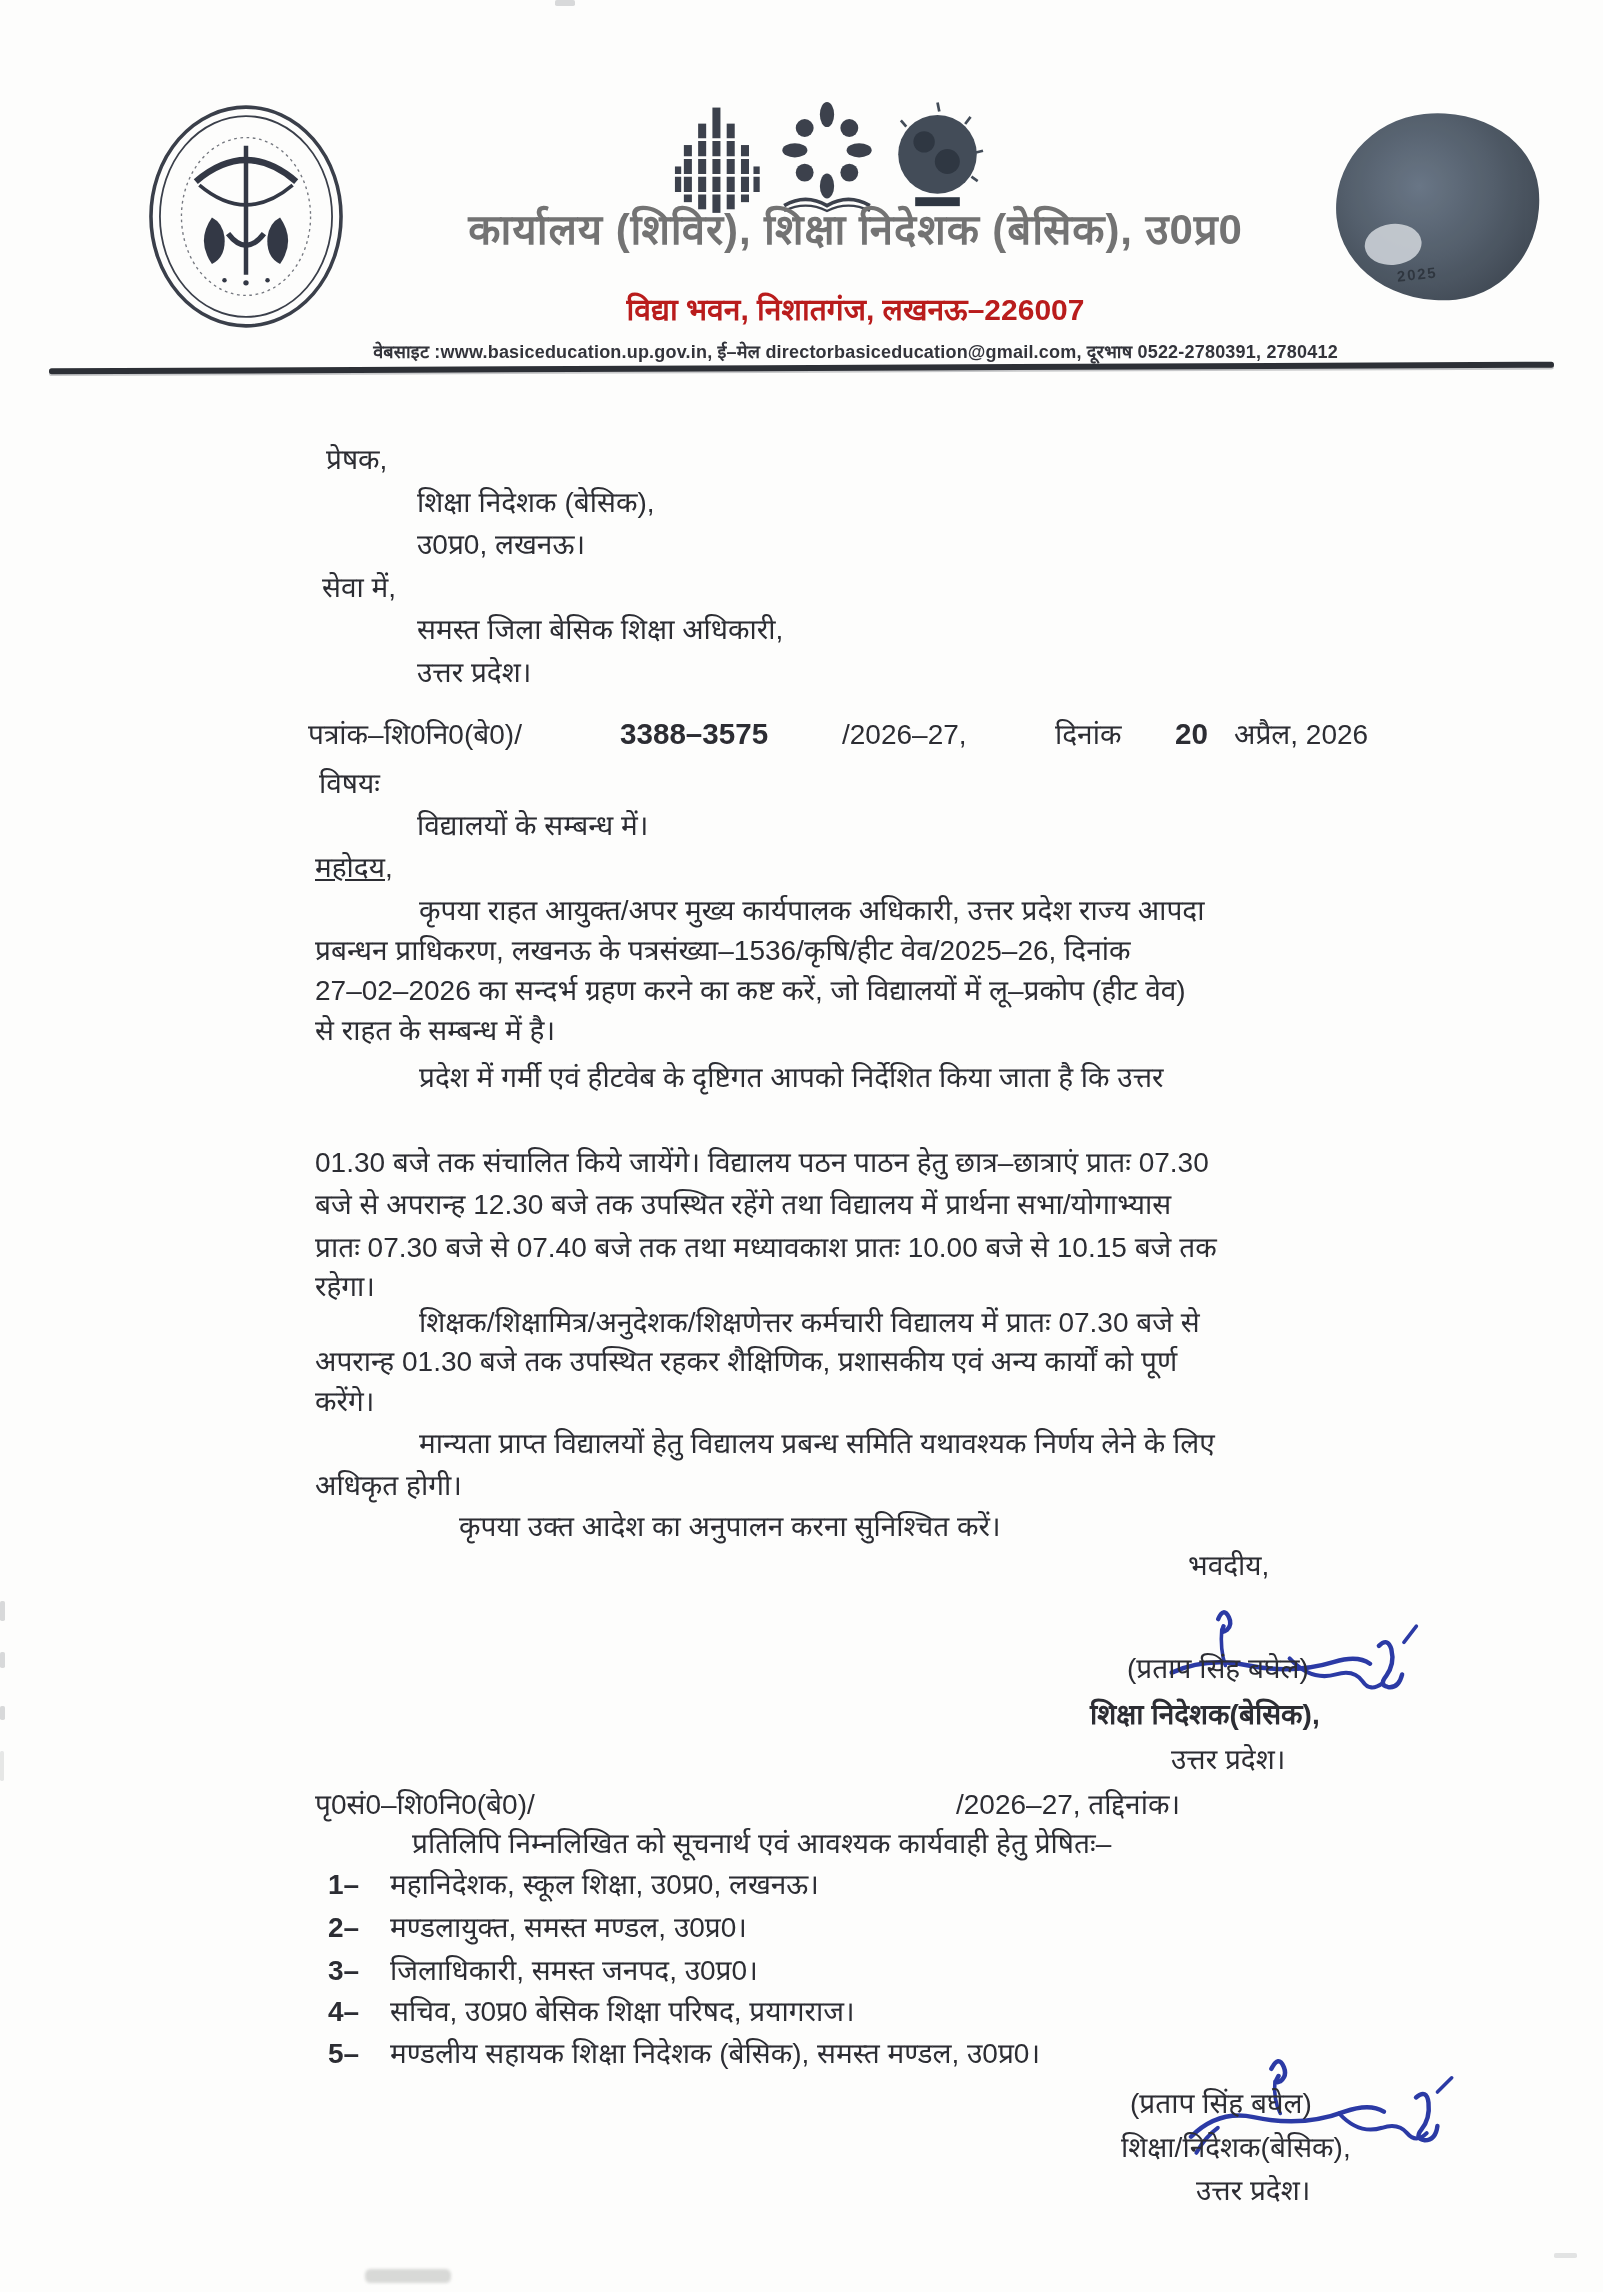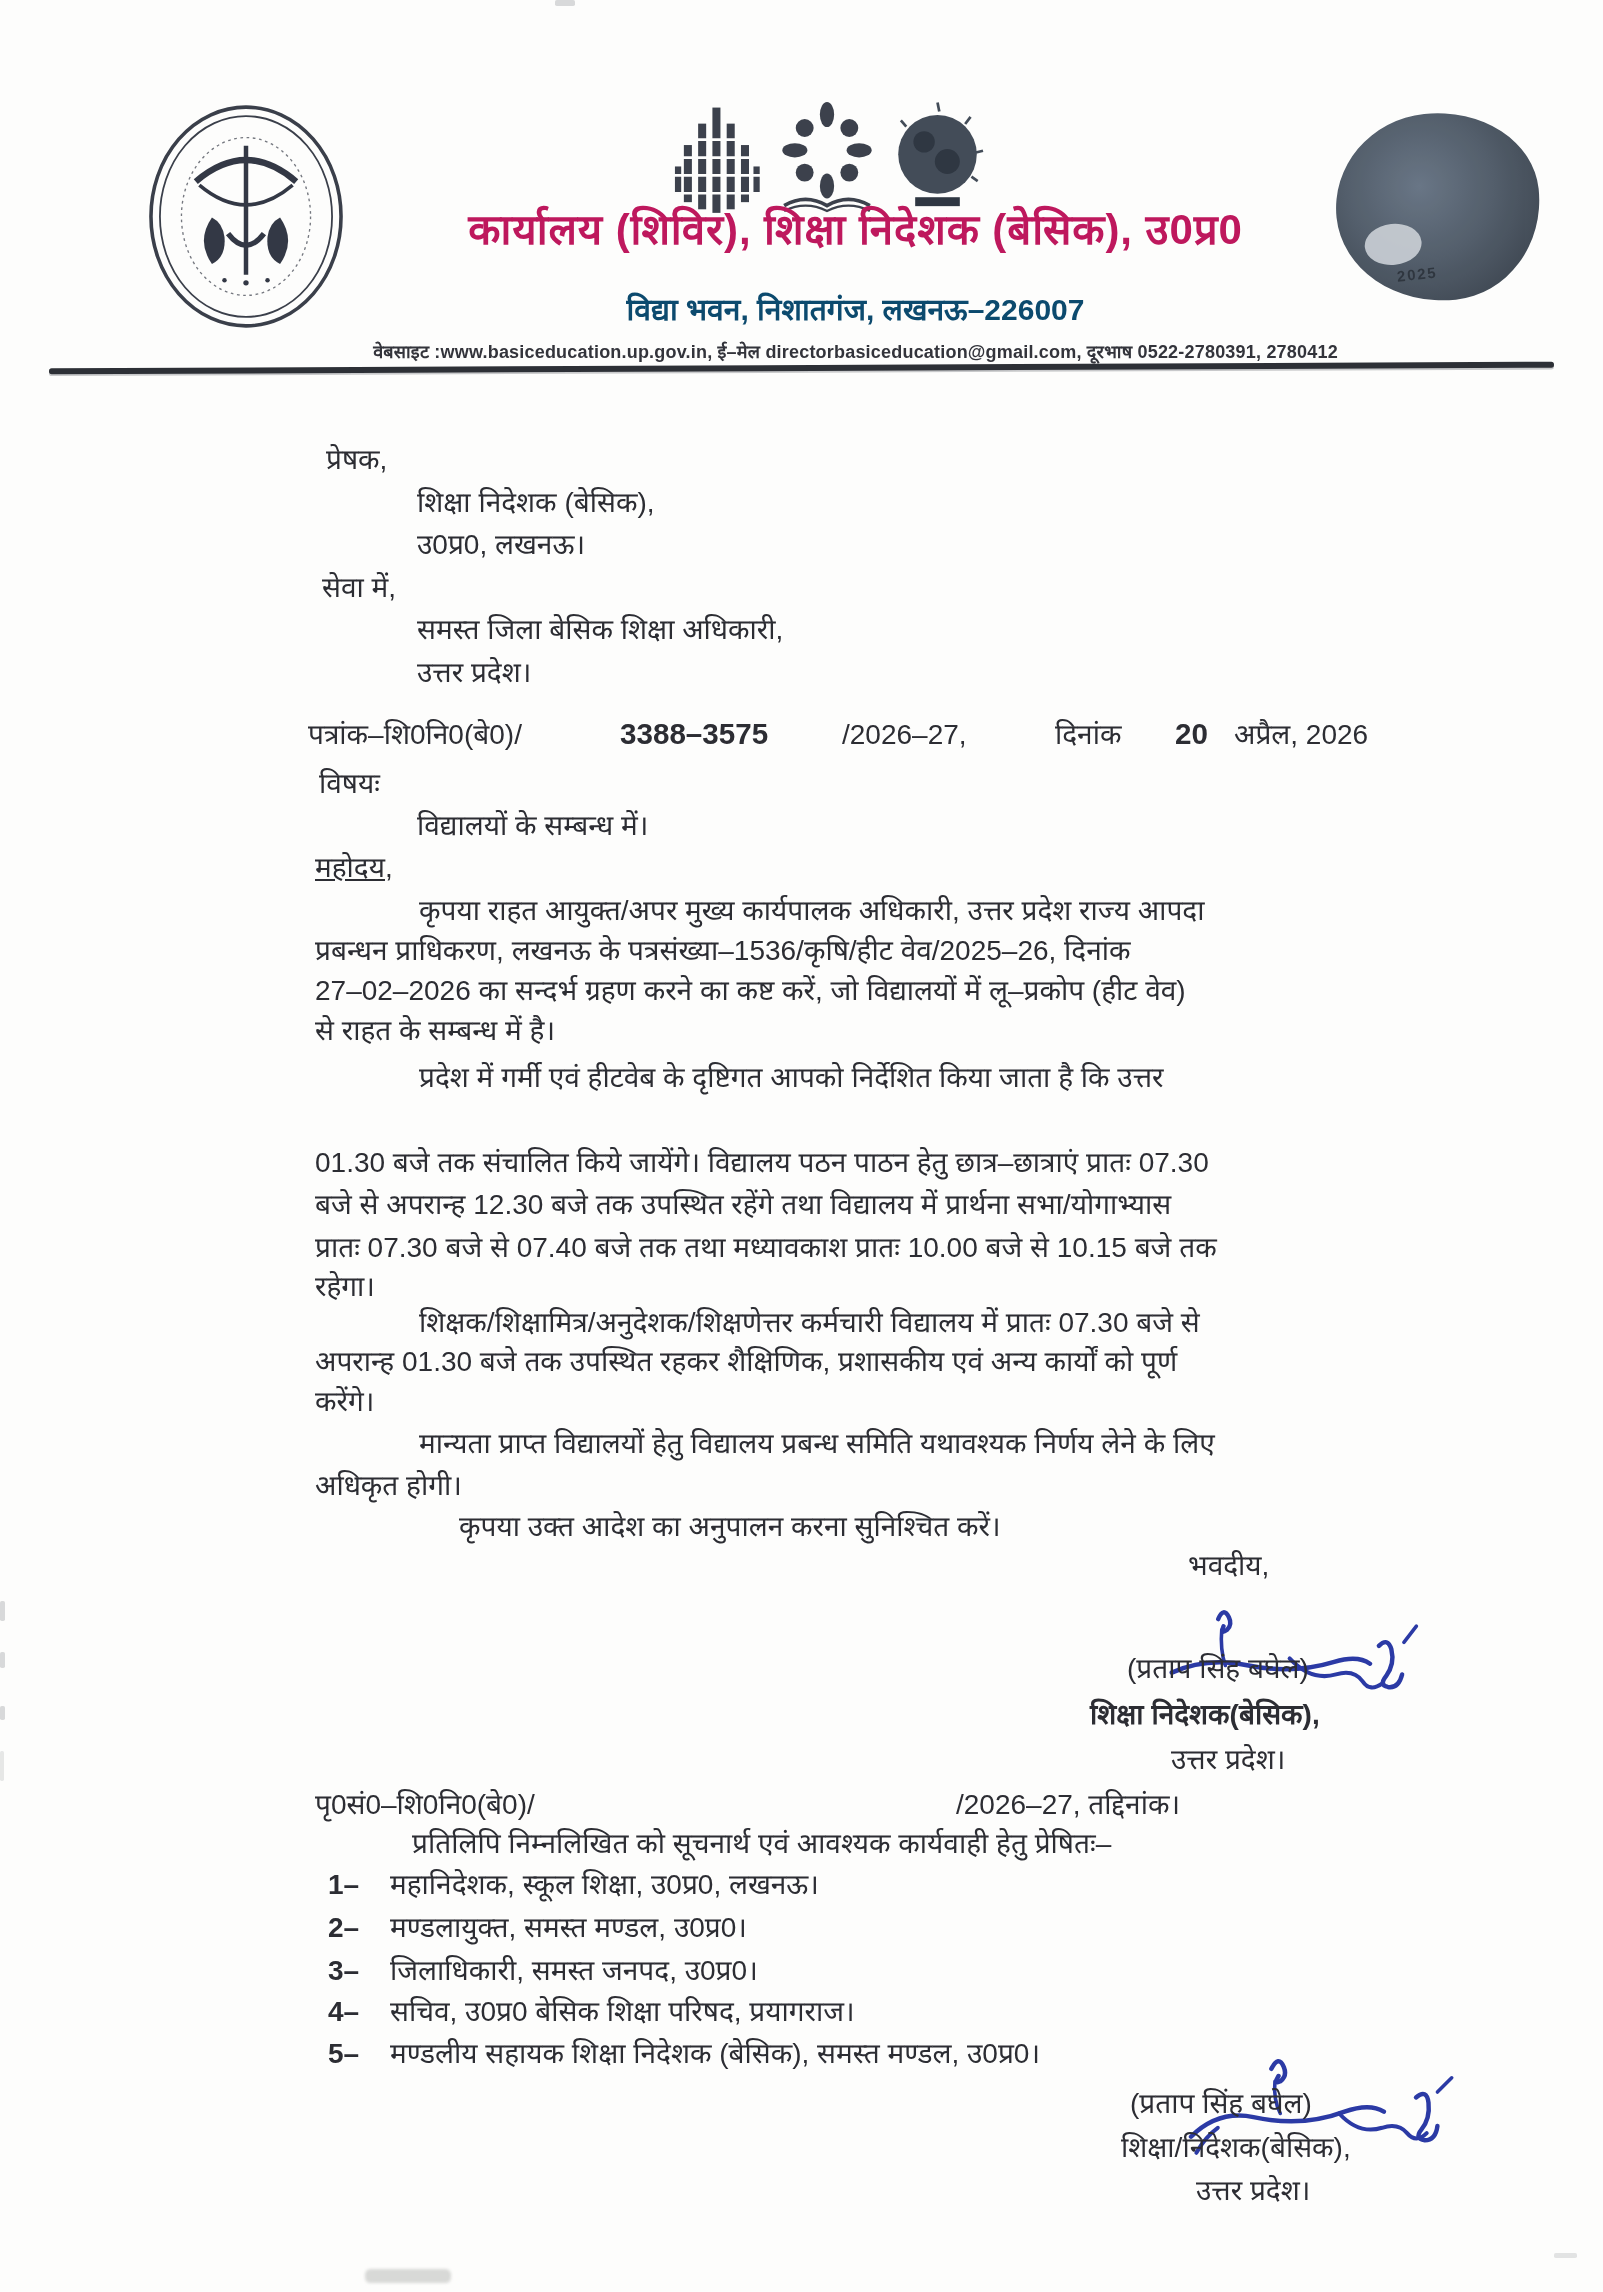--- a/index.html
+++ b/index.html
@@ -5,23 +5,23 @@
   html,body{margin:0;padding:0;background:#e8e8e6;}
   .page{
     position:relative;width:1603px;height:2293px;margin:0 auto;
     background:#fdfdfc;overflow:hidden;
     font-family:"Liberation Sans","DejaVu Sans",sans-serif;
     color:#2c2d33;
   }
   .line{position:absolute;white-space:nowrap;font-size:28px;line-height:1.2;color:#2c2d33;}
   .bold{font-weight:700;}
   .hdr-title{position:absolute;left:296px;top:199px;width:1119px;text-align:center;
-    font-size:42px;font-weight:700;color:#be185d;letter-spacing:0.9px;}
+    font-size:42px;font-weight:700;color:#737373;letter-spacing:0.9px;}
   .hdr-addr{position:absolute;left:296px;top:288px;width:1119px;text-align:center;
-    font-size:30px;font-weight:700;color:#0c4a6e;}
+    font-size:30px;font-weight:700;color:#b91c1c;}
   .hdr-contact{position:absolute;left:296px;top:339px;width:1119px;text-align:center;
     font-size:18px;font-weight:700;color:#33343b;letter-spacing:0.2px;}
   .rule{position:absolute;left:49px;top:365px;width:1505px;height:6.3px;background:#2d3036;
     border-radius:2.7px;transform:rotate(-0.25deg);box-shadow:0 1.8px 0 rgba(45,48,54,.25);}
   .stamp{
     position:absolute;left:1336px;top:113px;width:204px;height:188px;
     border-radius:48% 52% 46% 54%/50% 46% 54% 50%;
     background:radial-gradient(circle at 42% 38%, #5d6b7c 0%, #45515f 45%, #333d49 75%, #2c3540 100%);
     opacity:.92;transform:rotate(-6deg);
   }

